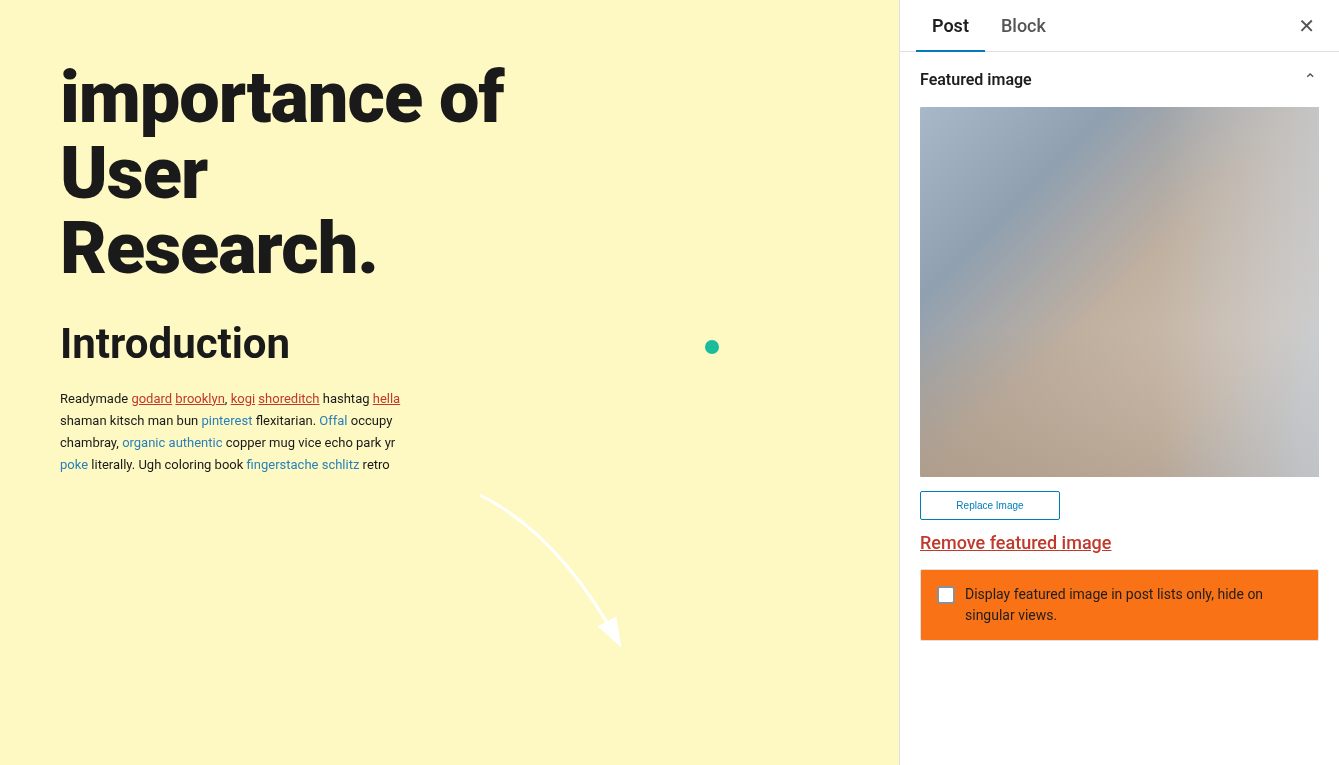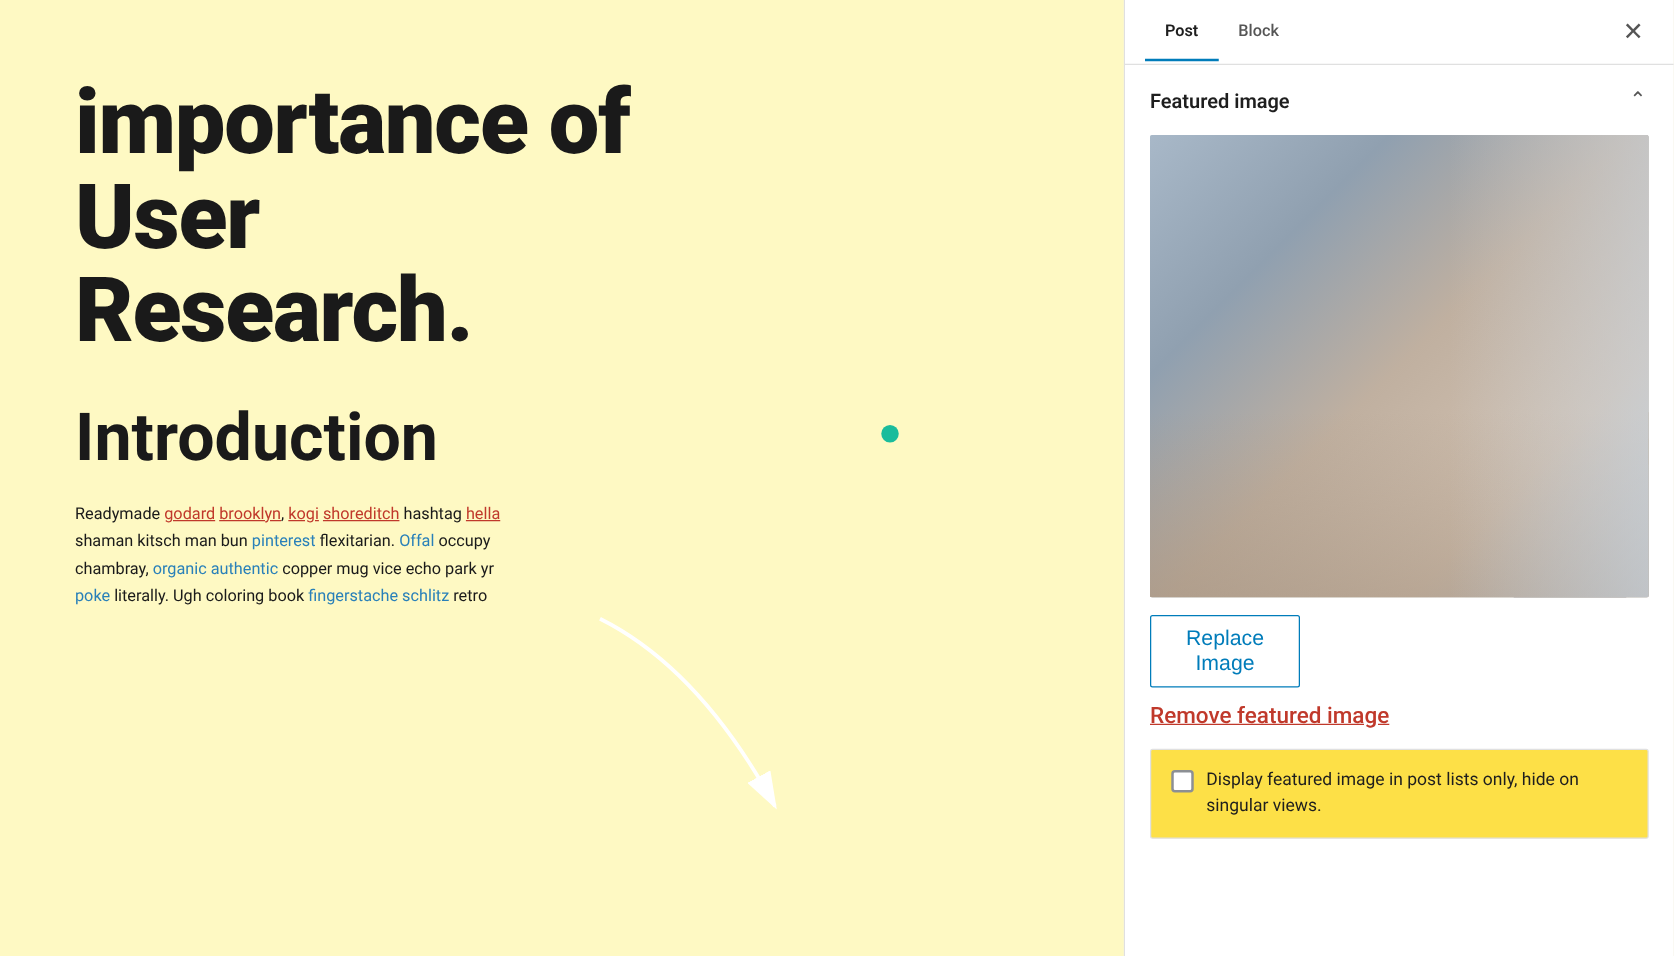--- a/index.html
+++ b/index.html
@@ -24,21 +24,21 @@
     .editor-title {
       font-size: 72px;
       font-weight: 900;
       color: #1a1a1a;
       line-height: 1.05;
       margin-bottom: 32px;
       letter-spacing: -1px;
     }
 
     .editor-heading {
-      font-size: 53px;
+      font-size: 42px;
       font-weight: 700;
       color: #1a1a1a;
       margin-bottom: 20px;
     }
 
     .editor-body {
       font-size: 13px;
       color: #1a1a1a;
       line-height: 1.7;
     }
@@ -77,21 +77,21 @@
     .sidebar-tabs {
       display: flex;
       border-bottom: 1px solid #e0e0e0;
       padding: 0 16px;
       align-items: center;
       position: relative;
       height: 52px;
     }
 
     .tab {
-      font-size: 13px;
+      font-size: 18px;
       font-weight: 500;
       color: #555;
       padding: 14px 16px;
       cursor: pointer;
       border-bottom: 2px solid transparent;
       margin-bottom: -1px;
     }
 
     .tab.active {
       color: #1e1e1e;
@@ -168,26 +168,26 @@
         
         linear-gradient(to left, rgba(200,210,220,0.6) 0%, transparent 40%),
         
         linear-gradient(to top, rgba(160,140,120,0.5) 0%, transparent 40%),
         
         linear-gradient(135deg, #a8b8c8 0%, #90a0b0 25%, #c0b0a0 50%, #d0c0b0 75%, #c8d0d8 100%);
     }
 
     .replace-btn {
       display: block;
-      width: 120px;
+      width: 140px;
       padding: 8px 24px;
       background: #fff;
       border: 1.5px solid #007cba;
       color: #007cba;
-      font-size: 17px;
+      font-size: 10px;
       font-weight: 500;
       cursor: pointer;
       border-radius: 2px;
       margin-bottom: 12px;
     }
 
     .remove-link {
       display: block;
       color: #c0392b;
       font-size: 18px;
@@ -195,21 +195,21 @@
       cursor: pointer;
       margin-bottom: 16px;
       font-weight: 500;
     }
 
     .display-option {
       display: flex;
       align-items: flex-start;
       gap: 10px;
       padding: 14px 16px;
-      background: #fde047;
+      background: #f97316;
       border: 1px solid #e0e0e0;
       border-radius: 2px;
     }
 
     .checkbox-input {
       width: 18px;
       height: 18px;
       border: 2px solid #8c8f94;
       border-radius: 3px;
       background: #fff;

